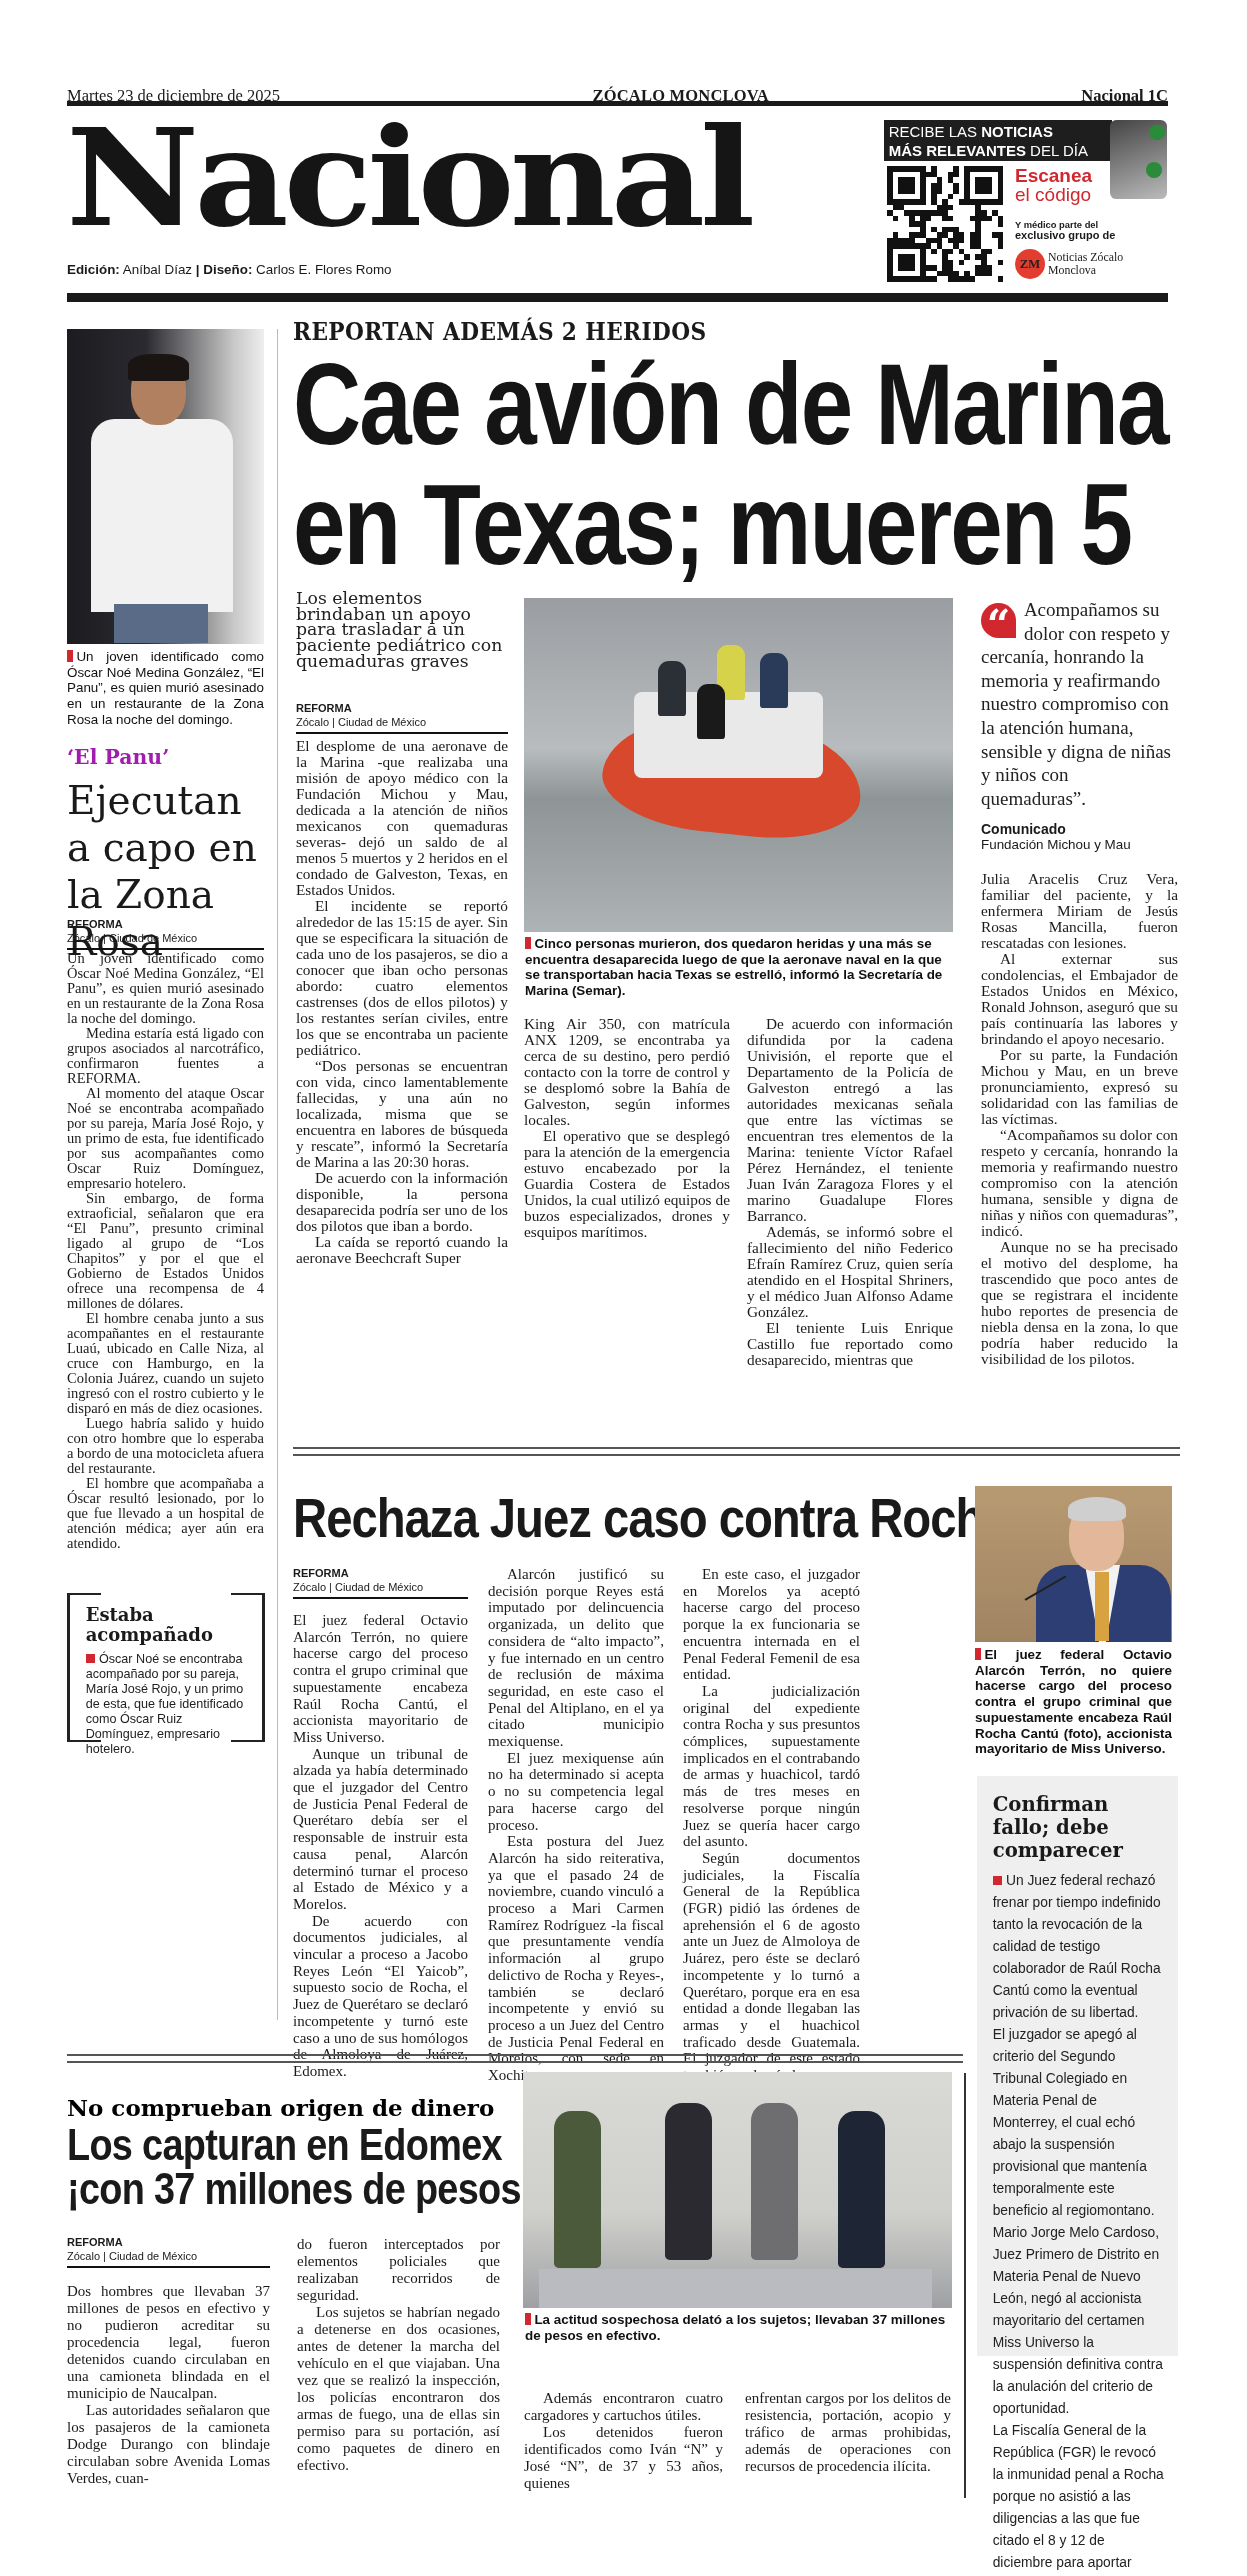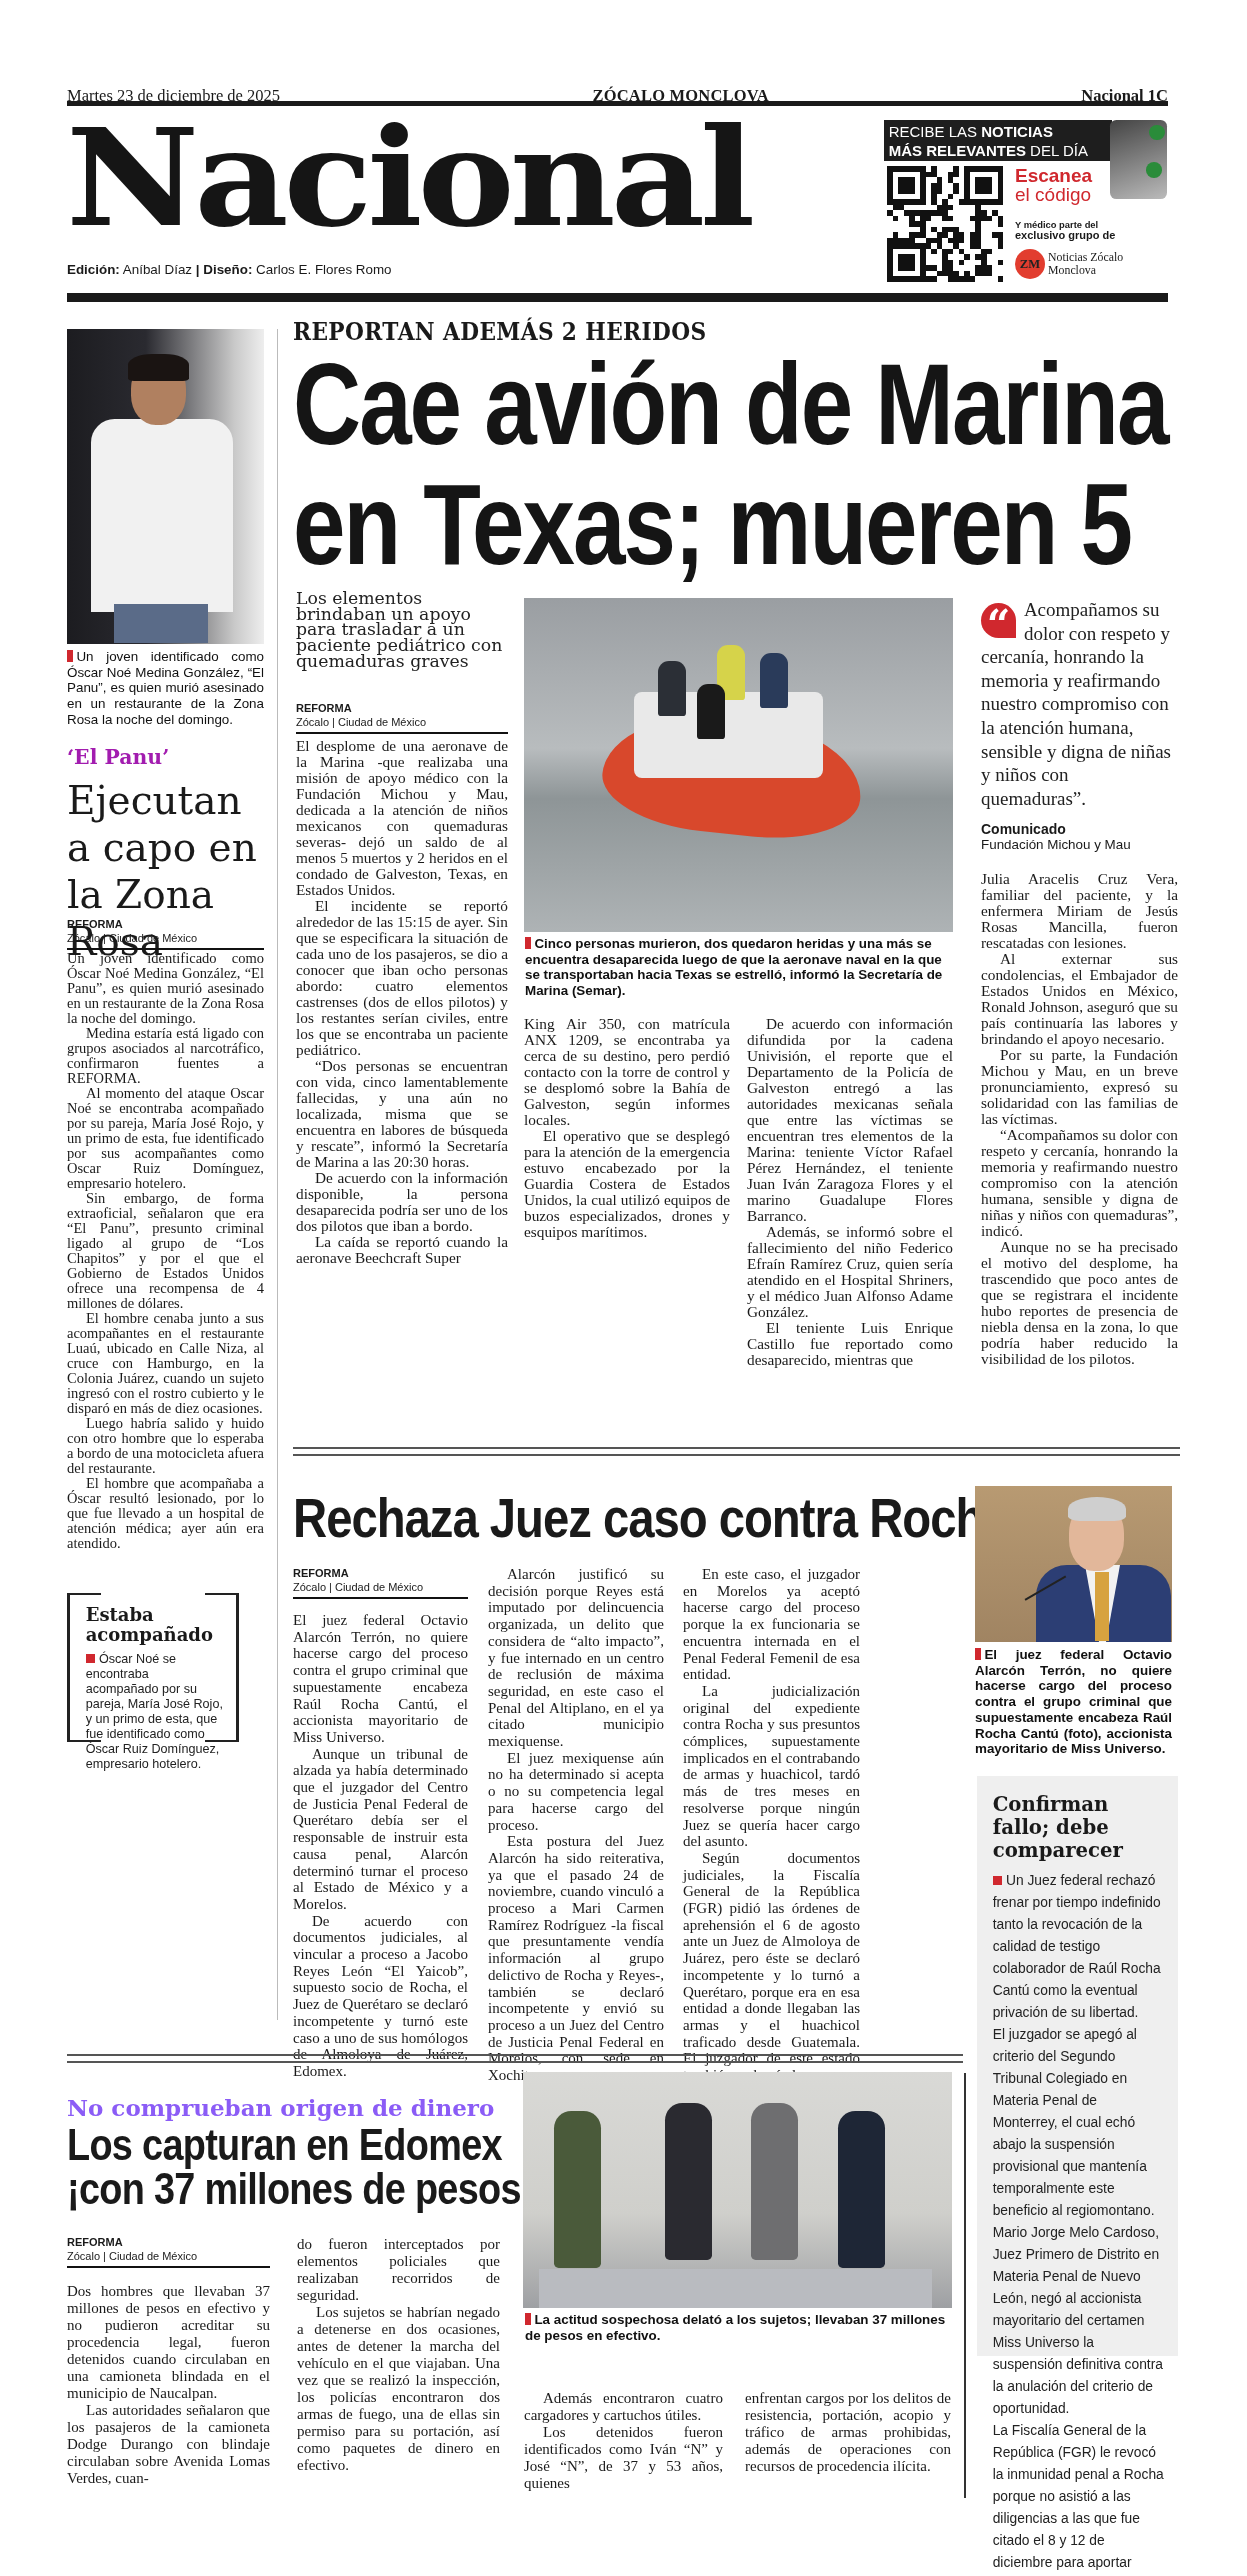--- a/index.html
+++ b/index.html
@@ -85,21 +85,21 @@
 .sidebar-box{left:977px;top:1776px;width:201px;height:580px;background:#efefef}
 .sb-title{font-family:"DejaVu Serif",serif;font-weight:bold;font-size:19.7px;line-height:23px;color:#1a1a1a}
 .sb-body{font-family:"Liberation Sans Narrow","Liberation Sans",sans-serif;font-size:13.8px;line-height:22px;color:#222}
 .sb-body .mark{display:inline-block;width:9.4px;height:9.4px;background:#d0282e;margin-right:3.9px}
 
 .estaba{left:67px;top:1592px;width:197px;height:132px;border-left:3.9px solid #222;border-right:3.9px solid #222}
 .estaba-tl,.estaba-tr{position:absolute;top:0;height:1.6px;width:31px;background:#222}
 .estaba-bl,.estaba-br{position:absolute;bottom:0;height:1.6px;width:31px;background:#222}
 
 
-.ed-kicker{left:67px;top:2094px;font-size:23px;color:#8b5cf6}
+.ed-kicker{left:67px;top:2094px;font-size:23px;color:#000000}
 .ed-head{left:67px;top:2123px;font-family:"Liberation Sans Narrow","Liberation Sans",sans-serif;font-weight:bold;font-size:44px;line-height:44px;letter-spacing:-0.8px;transform:scaleX(.86);transform-origin:left;white-space:nowrap}
 .photo-arrest{left:523px;top:2072px;width:429px;height:236px;background:linear-gradient(180deg,#d9d9d6 0%,#cfcfcb 60%,#9ea0a3 100%)}
 .ag{position:absolute;width:47px;height:157px;border-radius:17.3px 17.3px 4.7px 4.7px}
 </style>
 </head>
 <body>
 
 <div class="abs topstrip">
   <span>Martes 23 de diciembre de 2025</span>
   <span class="center">ZÓCALO MONCLOVA</span>
@@ -599,21 +599,21 @@
 <div class="abs body" id="panu-body" style="left:67px;top:951px;width:197px;font-size:14.5px;line-height:15px">
     <p class="first">Un joven identificado como Óscar Noé Medina González, “El Panu”, es quien murió asesinado en un restaurante de la Zona Rosa la noche del domingo.</p>
     <p>Medina estaría está ligado con grupos asociados al narcotráfico, confirmaron fuentes a REFORMA.</p>
     <p>Al momento del ataque Oscar Noé se encontraba acompañado por su pareja, María José Rojo, y un primo de esta, fue identificado por sus acompañantes como Oscar Ruiz Domínguez, empresario hotelero.</p>
     <p>Sin embargo, de forma extraoficial, señalaron que era “El Panu”, presunto criminal ligado al grupo de “Los Chapitos” y por el que el Gobierno de Estados Unidos ofrece una recompensa de 4 millones de dólares.</p>
     <p>El hombre cenaba junto a sus acompañantes en el restaurante Luaú, ubicado en Calle Niza, al cruce con Hamburgo, en la Colonia Juárez, cuando un sujeto ingresó con el rostro cubierto y le disparó en más de diez ocasiones.</p>
     <p>Luego habría salido y huido con otro hombre que lo esperaba a bordo de una motocicleta afuera del restaurante.</p>
     <p>El hombre que acompañaba a Óscar resultó lesionado, por lo que fue llevado a un hospital de atención médica; ayer aún era atendido.</p>
   </div>
 
-<div class="abs estaba" style="top:1593px;height:149px;left:67px;width:172px">
+<div class="abs estaba" style="top:1593px;height:149px;left:67px;width:198px">
   <div class="estaba-tl" style="left:0"></div>
     <div class="estaba-tr" style="right:0"></div>
   <div class="estaba-bl" style="left:0"></div>
     <div class="estaba-br" style="right:0"></div>
   <div class="sb-title" style="padding:11.8px 15.7px 0 15.7px;font-size:18px;line-height:20.4px">Estaba acompañado</div>
   <div class="sb-body" style="padding:6.3px 12.6px 0 15.7px;font-size:12.6px;line-height:15px">
     <span class="mark"></span><span>Óscar Noé se encontraba acompañado por su pareja, María José Rojo, y un primo de esta, que fue identificado como Óscar Ruiz Domínguez, empresario hotelero.</span>
   </div>
 </div>
 

